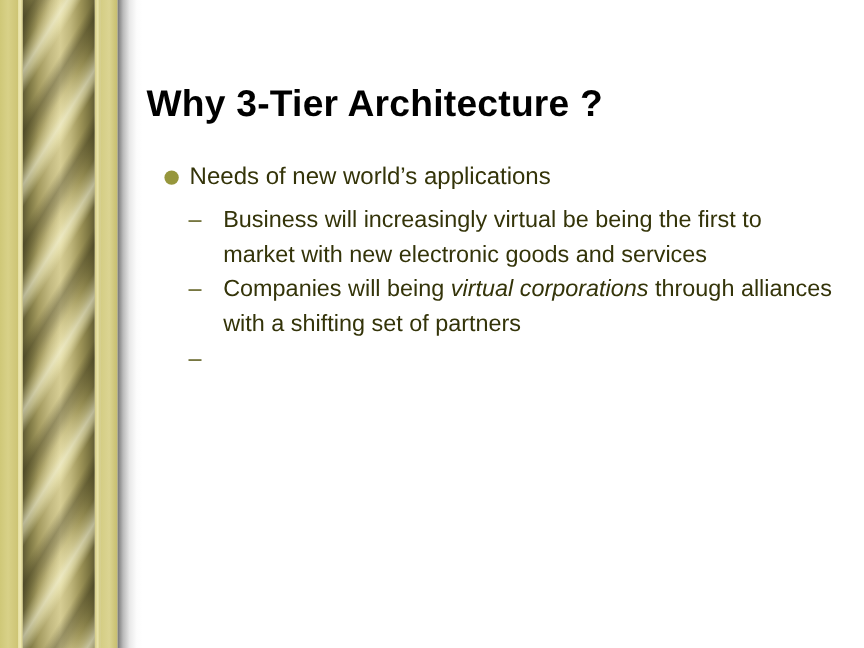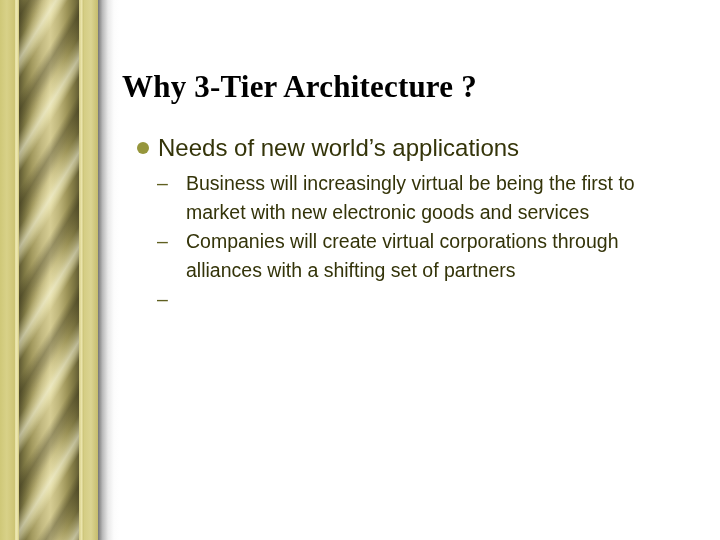--- a/index.html
+++ b/index.html
@@ -112,40 +112,40 @@
       rgba(238,238,238,0.16) 76%,
       rgba(255,255,255,0) 100%);
   }
 
   
   .slide-title {
     position: absolute;
     left: 122px;
     top: 47px;
     width: 560px;
-    font-family: Liberation Serif, serif;
+    font-family: Liberation Sans, sans-serif;
     font-size: 31px;
     line-height: 38px;
     color: #000000;
     letter-spacing: 0.2px;
     white-space: nowrap;
   }
 
   
   .body-content {
     position: absolute;
     left: 136px;
     top: 131px;
     width: 560px;
   }
 
   .bullet-l1 {
     position: relative;
     padding-left: 22px;
-    font-size: 24px;
+    font-size: 20px;
     line-height: 33px;
     color: #343409;
     margin: 0 0 5px 0;
   }
   .bullet-l1 .dot {
     position: absolute;
     left: 1px;
     top: 11px;
     width: 12px;
     height: 12px;
@@ -167,20 +167,21 @@
   }
   .bullet-l2 .dash {
     position: absolute;
     left: 21px;
     top: 0;
     font-size: 19.5px;
     line-height: 29px;
     color: #5f5f20;
   }
   .em-italic {
+    font-style: italic;
   }
 </style>
 </head>
 <body>
 
 <div class="slide">
 
   <div class="side-ornament">
     <div class="orn-band-outer"></div>
     <div class="orn-sep-1"></div>
@@ -203,21 +204,21 @@
 
     <div class="sub-list">
 
       <div class="bullet-l2">
         <span class="dash">–</span>
         <span><span>Business will increasingly virtual be being the first to market with new electronic goods and services</span><span class="em-italic"></span><span></span></span>
       </div>
 
       <div class="bullet-l2">
         <span class="dash">–</span>
-        <span><span>Companies will create </span><span class="em-italic">virtual corporations</span><span> through alliances with a shifting set of partners</span></span>
+        <span><span>Companies will being </span><span class="em-italic">virtual corporations</span><span> through alliances with a shifting set of partners</span></span>
       </div>
 
       <div class="bullet-l2">
         <span class="dash">–</span>
       </div>
 
     </div>
   </div>
 
 </div>

